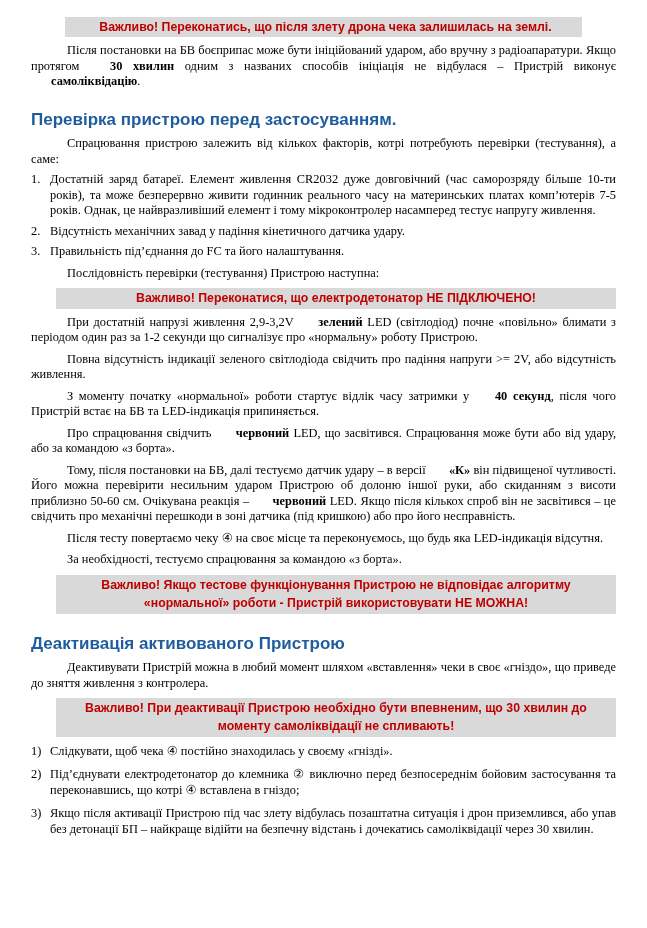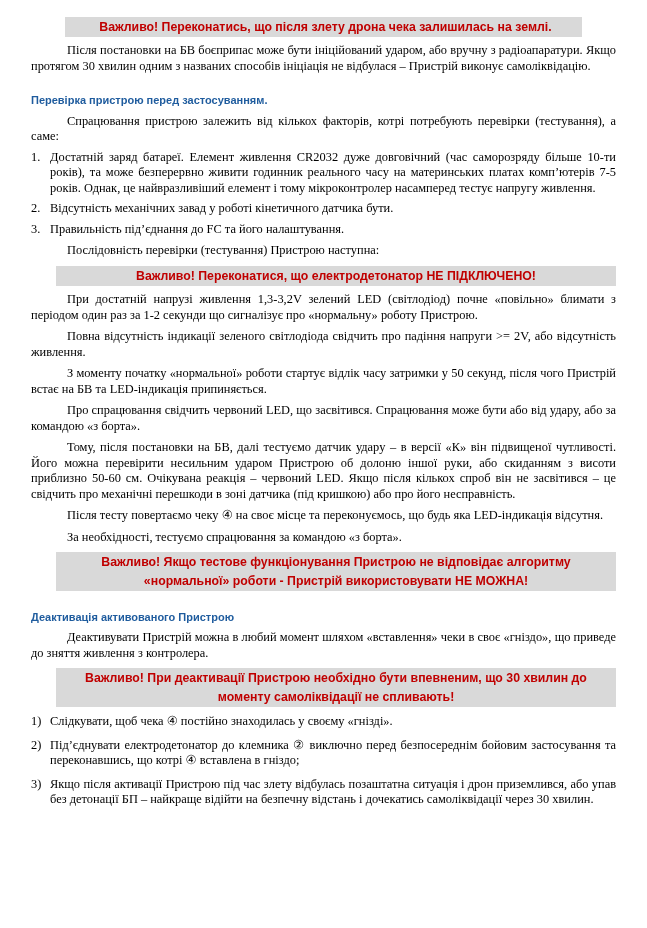--- a/index.html
+++ b/index.html
@@ -13,37 +13,37 @@
   body{
     width:647px;height:928px;overflow:hidden;
     background:var(--page-bg);
     color:var(--body-text);
     font-family:"Liberation Serif", serif;
     font-size:12.4px;
     line-height:1.25;
   }
   .page{padding:13px 31px 0 31px;box-sizing:border-box;width:647px;height:928px;}
   p.body{margin:6px 0 0 0;text-align:justify;text-indent:36px;}
-  .b{font-weight:normal;}
+  .b{font-weight:bold;margin-left:20px;}
   .notice{
     background:var(--notice-bg);
     color:var(--notice-text);
     font-family:"Liberation Sans", sans-serif;
     font-weight:bold;
     font-size:12.3px;
     line-height:1.5;
     text-align:center;
     padding:1px 8px;
     box-sizing:border-box;
   }
   .notice-first{margin:4px 34px 0 34px;padding-left:12px;}
   .notice-wide{margin:7px 0 0 25px;}
   h2.section{
     font-family:"Liberation Sans", sans-serif;
-    font-size:11px;
+    font-size:17px;
     font-weight:bold;
     color:var(--heading);
     margin:20px 0 1px 0;
     line-height:1.2;
   }
   .nlist{margin-top:4px;}
   .nitem{display:flex;margin-top:5px;}
   .nitem .marker{flex:0 0 19px;text-align:left;}
   .nitem .txt{flex:1;text-align:justify;}
 </style>
@@ -60,35 +60,35 @@
 
   <p class="body">Спрацювання пристрою залежить від кількох факторів, котрі потребують перевірки (тестування), а саме:</p>
 
   <div class="nlist">
     <div class="nitem">
       <span class="marker">1.</span>
       <span class="txt">Достатній заряд батареї. Елемент живлення CR2032 дуже довговічний (час саморозряду більше 10-ти років), та може безперервно живити годинник реального часу на материнських платах комп’ютерів 7-5 років. Однак, це найвразливіший елемент і тому мікроконтролер насамперед тестує напругу живлення.</span>
     </div>
     <div class="nitem">
       <span class="marker">2.</span>
-      <span class="txt">Відсутність механічних завад у роботі кінетичного датчика бути.</span>
+      <span class="txt">Відсутність механічних завад у падіння кінетичного датчика удару.</span>
     </div>
     <div class="nitem">
       <span class="marker">3.</span>
       <span class="txt">Правильність під’єднання до FC та його налаштування.</span>
     </div>
   </div>
 
   <p class="body">Послідовність перевірки (тестування) Пристрою наступна:</p>
 
   <div class="notice notice-wide">Важливо! Переконатися, що електродетонатор НЕ ПІДКЛЮЧЕНО!</div>
 
-  <p class="body"><span>При достатній напрузі живлення 1,3-3,2V </span><span class="b">зелений</span><span> LED (світлодіод) почне «повільно» блимати з періодом один раз за 1-2 секунди що сигналізує про «нормальну» роботу Пристрою.</span></p>
+  <p class="body"><span>При достатній напрузі живлення 2,9-3,2V </span><span class="b">зелений</span><span> LED (світлодіод) почне «повільно» блимати з періодом один раз за 1-2 секунди що сигналізує про «нормальну» роботу Пристрою.</span></p>
   <p class="body"><span>Повна відсутність індикації зеленого світлодіода свідчить про падіння напруги &gt;= 2V, або відсутність живлення.</span></p>
-  <p class="body"><span>З моменту початку «нормальної» роботи стартує відлік часу затримки у </span><span class="b">50 секунд</span><span>, після чого Пристрій встає на БВ та LED-індикація припиняється.</span></p>
+  <p class="body"><span>З моменту початку «нормальної» роботи стартує відлік часу затримки у </span><span class="b">40 секунд</span><span>, після чого Пристрій встає на БВ та LED-індикація припиняється.</span></p>
   <p class="body"><span>Про спрацювання свідчить </span><span class="b">червоний</span><span> LED, що засвітився. Спрацювання може бути  або від удару, або за командою «з борта».</span></p>
   <p class="body"><span>Тому, після постановки на БВ, далі тестуємо датчик удару – в версії </span><span class="b">«К»</span><span> він підвищеної чутливості. Його можна перевірити несильним ударом Пристрою об долоню іншої руки, або скиданням з висоти приблизно 50-60 см. Очікувана реакція – </span><span class="b">червоний</span><span> LED. Якщо після кількох спроб він не засвітився – це свідчить про механічні перешкоди в зоні датчика (під кришкою) або про його несправність.</span></p>
   <p class="body"><span>Після тесту повертаємо чеку ④ на своє місце та переконуємось, що будь яка LED-індикація відсутня.</span></p>
   <p class="body"><span>За необхідності, тестуємо спрацювання за командою «з борта».</span></p>
 
   <div class="notice notice-wide">Важливо! Якщо тестове функціонування Пристрою не відповідає алгоритму «нормальної» роботи - Пристрій використовувати НЕ  МОЖНА!</div>
 
   <h2 class="section">Деактивація активованого Пристрою</h2>
 
   <p class="body">Деактивувати Пристрій можна в любий момент шляхом «вставлення» чеки в своє «гніздо», що приведе до зняття живлення з контролера.</p>

